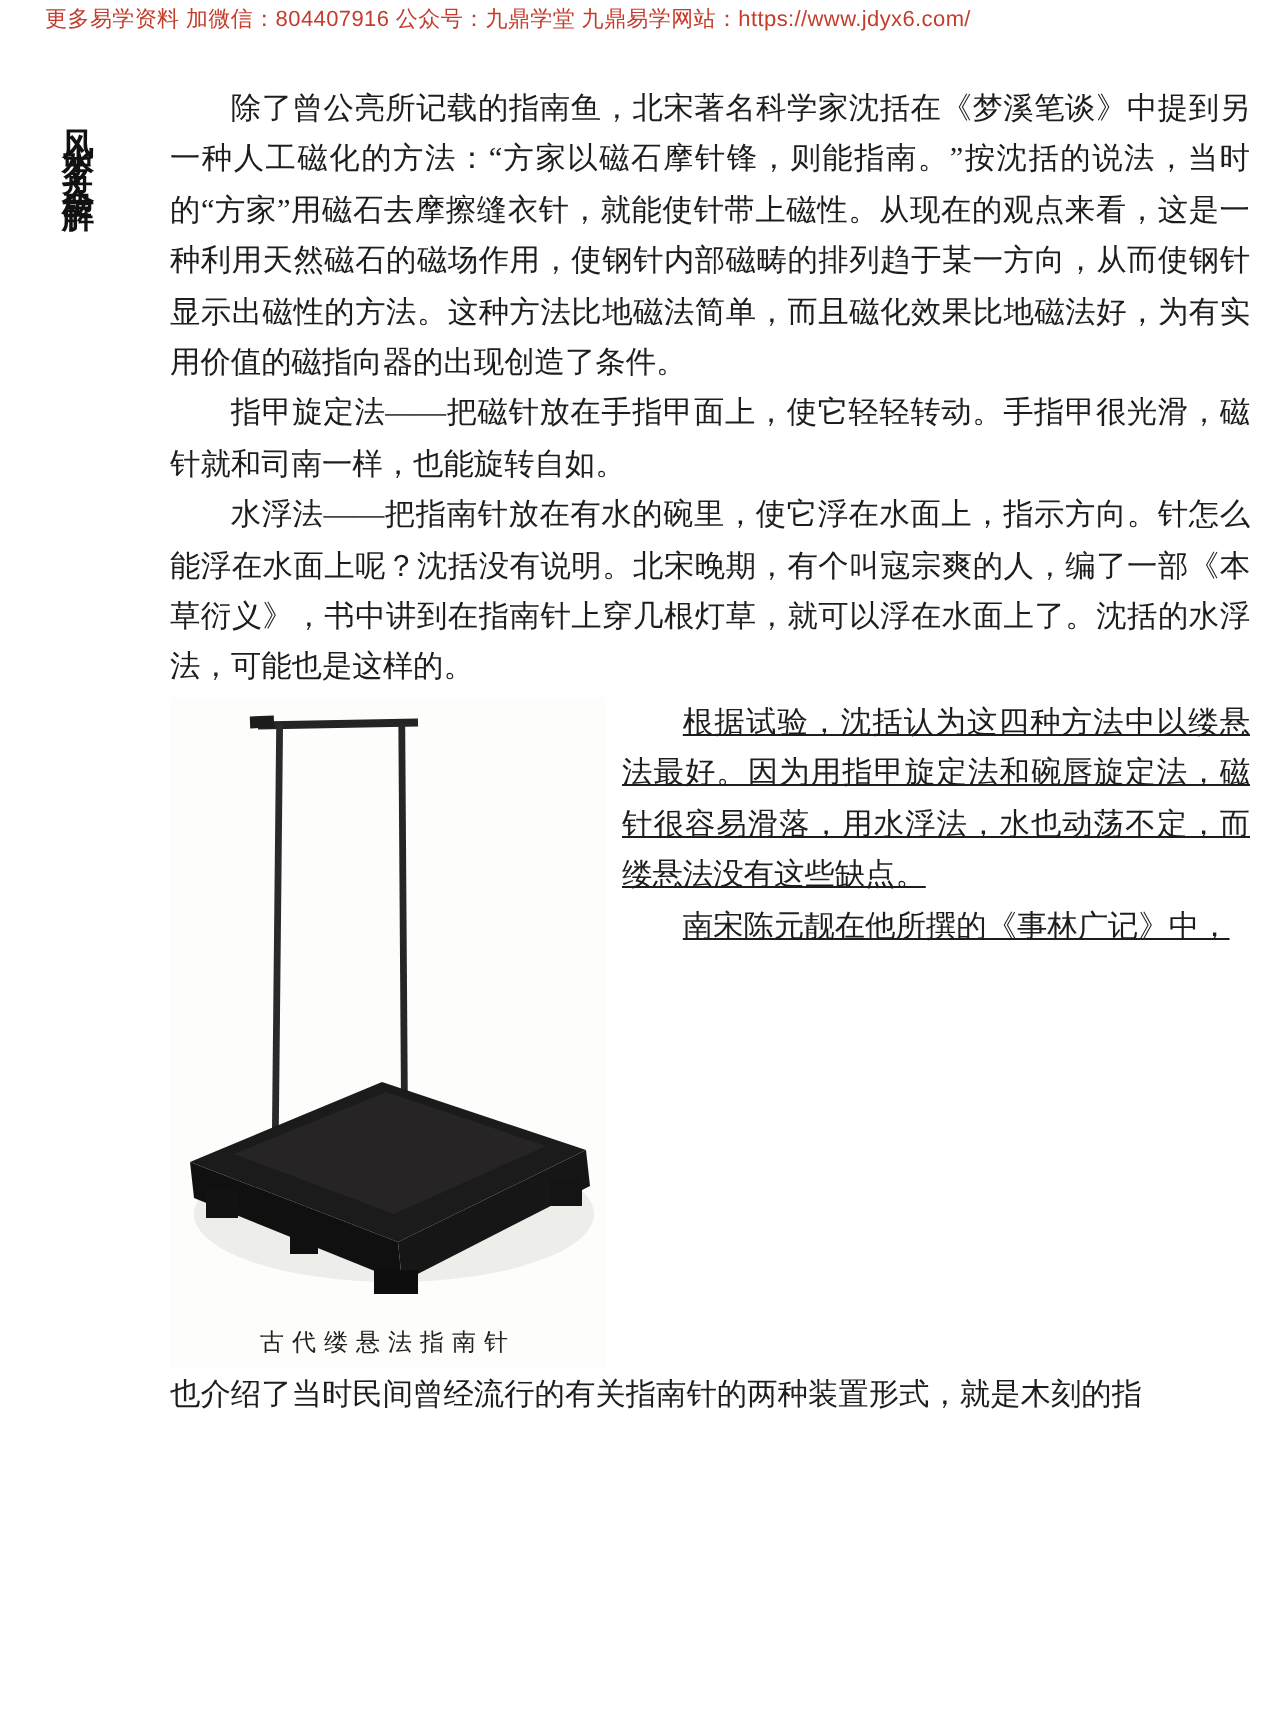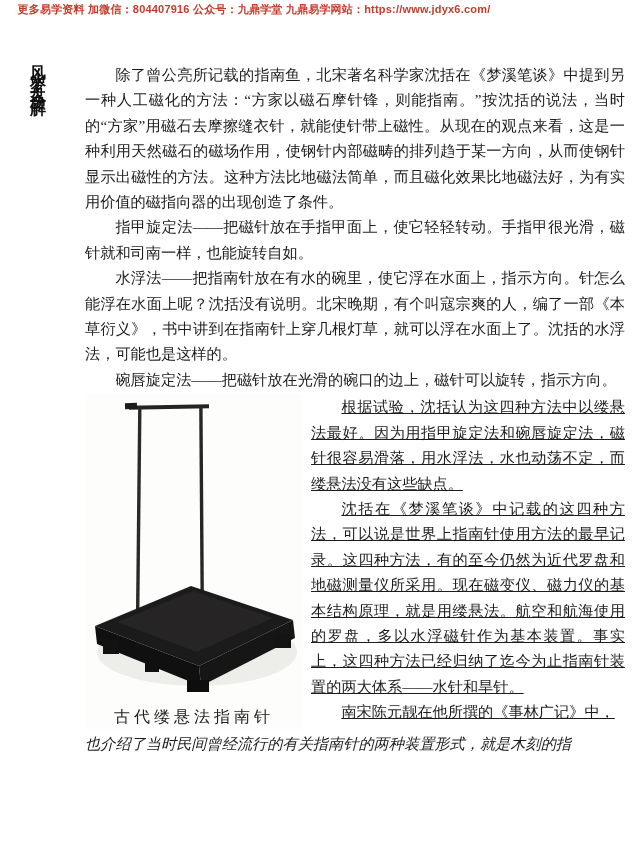--- a/index.html
+++ b/index.html
@@ -5,61 +5,60 @@
   html,body{margin:0;padding:0;}
   body{
     width:640px;height:859px;background:#ffffff;position:relative;
     font-family:"Liberation Serif","DejaVu Serif",serif;
     color:#1d1d1d;overflow:hidden;
   }
   .promo-header{
     position:absolute;top:2px;left:0;width:508px;
     text-align:center;font-size:11px;letter-spacing:0.2px;
     font-family:"Liberation Sans","DejaVu Sans",sans-serif;
-    color:#c43c2c;white-space:nowrap;font-weight:bold;
+    color:#c43c2c;white-space:nowrap;
   }
   .side-title{
     position:absolute;left:27px;top:52px;
     writing-mode:vertical-rl;text-orientation:upright;
     font-family:"Liberation Sans","DejaVu Sans",sans-serif;
     font-weight:bold;font-size:16px;letter-spacing:7px;color:#111;
   }
   .main{
-    position:absolute;left:85px;top:62px;width:540px;
+    position:absolute;left:85px;top:42px;width:540px;
     font-size:15.2px;line-height:25.4px;text-align:justify;
   }
   .main p{margin:0;text-indent:2em;}
   .columns{
     display:flex;flex-direction:row;align-items:flex-start;margin-top:2px;
   }
   .figure-col{width:218px;flex:0 0 218px;}
   .text-col{flex:1;margin-left:8px;text-decoration:underline;}
   .figure{
     width:218px;background:#fdfdfc;text-align:center;
   }
   .figure svg{display:block;margin:0 auto;}
   .figure-caption{
-    margin-top:10px;text-align:center;font-size:16px;
+    margin-top:10px;text-align:center;font-size:12px;
     letter-spacing:4px;color:#222;text-indent:0;
   }
   .tail-line{margin-top:1px;}
-  .tail-line p{text-indent:0;font-style:italic;}
+  .tail-line p{text-indent:0;}
 </style>
 </head>
 <body>
 
 <div class="promo-header">更多易学资料 加微信：804407916 公众号：九鼎学堂 九鼎易学网站：https://www.jdyx6.com/</div>
 
 <div class="side-title">风水罗盘全解</div>
 
 <div class="main">
   <p>除了曾公亮所记载的指南鱼，北宋著名科学家沈括在《梦溪笔谈》中提到另一种人工磁化的方法：“方家以磁石摩针锋，则能指南。”按沈括的说法，当时的“方家”用磁石去摩擦缝衣针，就能使针带上磁性。从现在的观点来看，这是一种利用天然磁石的磁场作用，使钢针内部磁畴的排列趋于某一方向，从而使钢针显示出磁性的方法。这种方法比地磁法简单，而且磁化效果比地磁法好，为有实用价值的磁指向器的出现创造了条件。</p>
   <p>指甲旋定法——把磁针放在手指甲面上，使它轻轻转动。手指甲很光滑，磁针就和司南一样，也能旋转自如。</p>
   <p>水浮法——把指南针放在有水的碗里，使它浮在水面上，指示方向。针怎么能浮在水面上呢？沈括没有说明。北宋晚期，有个叫寇宗爽的人，编了一部《本草衍义》，书中讲到在指南针上穿几根灯草，就可以浮在水面上了。沈括的水浮法，可能也是这样的。</p>
-  <p>碗唇旋定法——把磁针放在光滑的碗口的边上，磁针可以旋转，指示方向。</p>
 
   <div class="columns">
     <div class="figure-col">
       <div class="figure">
 
         <svg width="214" height="300" viewBox="0 0 214 300">
           <ellipse cx="110" cy="258" rx="100" ry="34" fill="#ededea"></ellipse>
 
           <rect x="42" y="11" width="80" height="4" fill="#242424" transform="rotate(-1 82 13)"></rect>
           <rect x="38" y="9" width="12" height="6" fill="#1c1c1c" transform="rotate(-2 44 12)"></rect>
@@ -79,21 +78,20 @@
           <rect x="16" y="246" width="16" height="14" fill="#121212"></rect>
           <rect x="100" y="286" width="22" height="12" fill="#0e0e0e"></rect>
           <rect x="188" y="240" width="16" height="14" fill="#141414"></rect>
           <rect x="58" y="266" width="14" height="12" fill="#101010"></rect>
         </svg>
         <div class="figure-caption">古代缕悬法指南针</div>
       </div>
     </div>
     <div class="text-col">
       <p>根据试验，沈括认为这四种方法中以缕悬法最好。因为用指甲旋定法和碗唇旋定法，磁针很容易滑落，用水浮法，水也动荡不定，而缕悬法没有这些缺点。</p>
-      <p>沈括在《梦溪笔谈》中记载的这四种方法，可以说是世界上指南针使用方法的最早记录。这四种方法，有的至今仍然为近代罗盘和地磁测量仪所采用。现在磁变仪、磁力仪的基本结构原理，就是用缕悬法。航空和航海使用的罗盘，多以水浮磁针作为基本装置。事实上，这四种方法已经归纳了迄今为止指南针装置的两大体系——水针和旱针。</p>
       <p>南宋陈元靓在他所撰的《事林广记》中，</p>
     </div>
   </div>
 
   <div class="tail-line">
     <p>也介绍了当时民间曾经流行的有关指南针的两种装置形式，就是木刻的指</p>
   </div>
 </div>
 
 </body></html>

